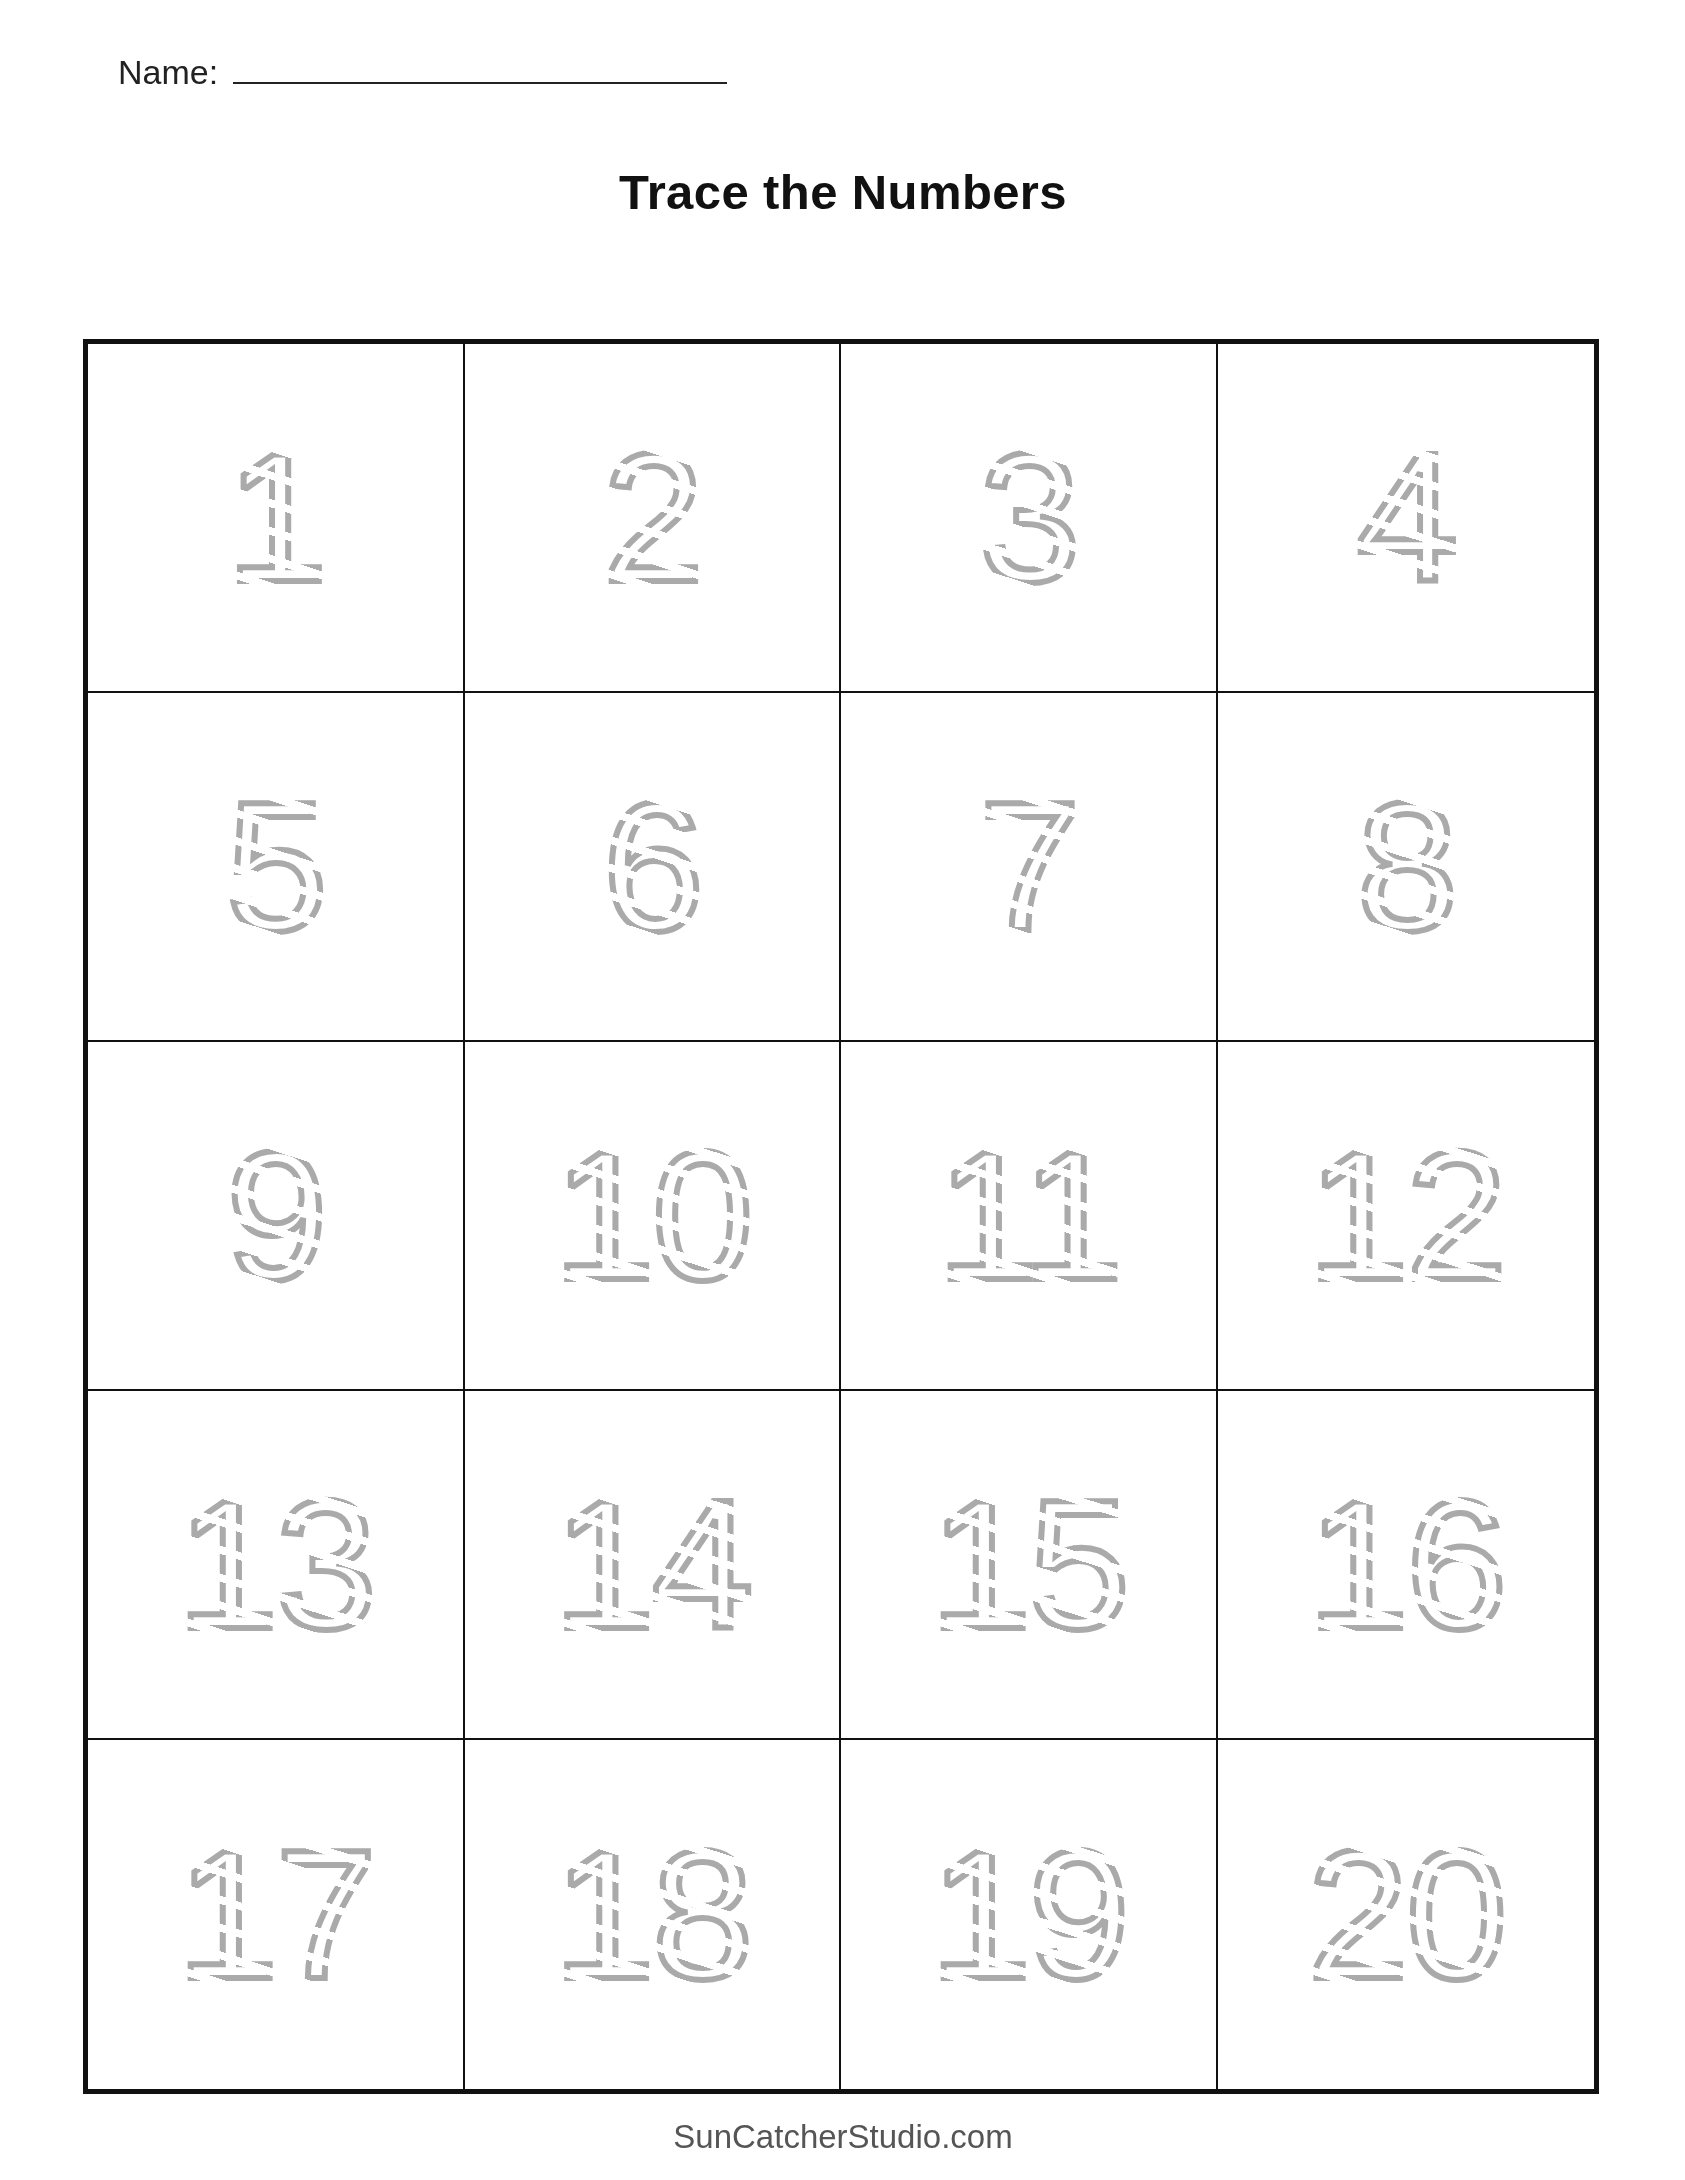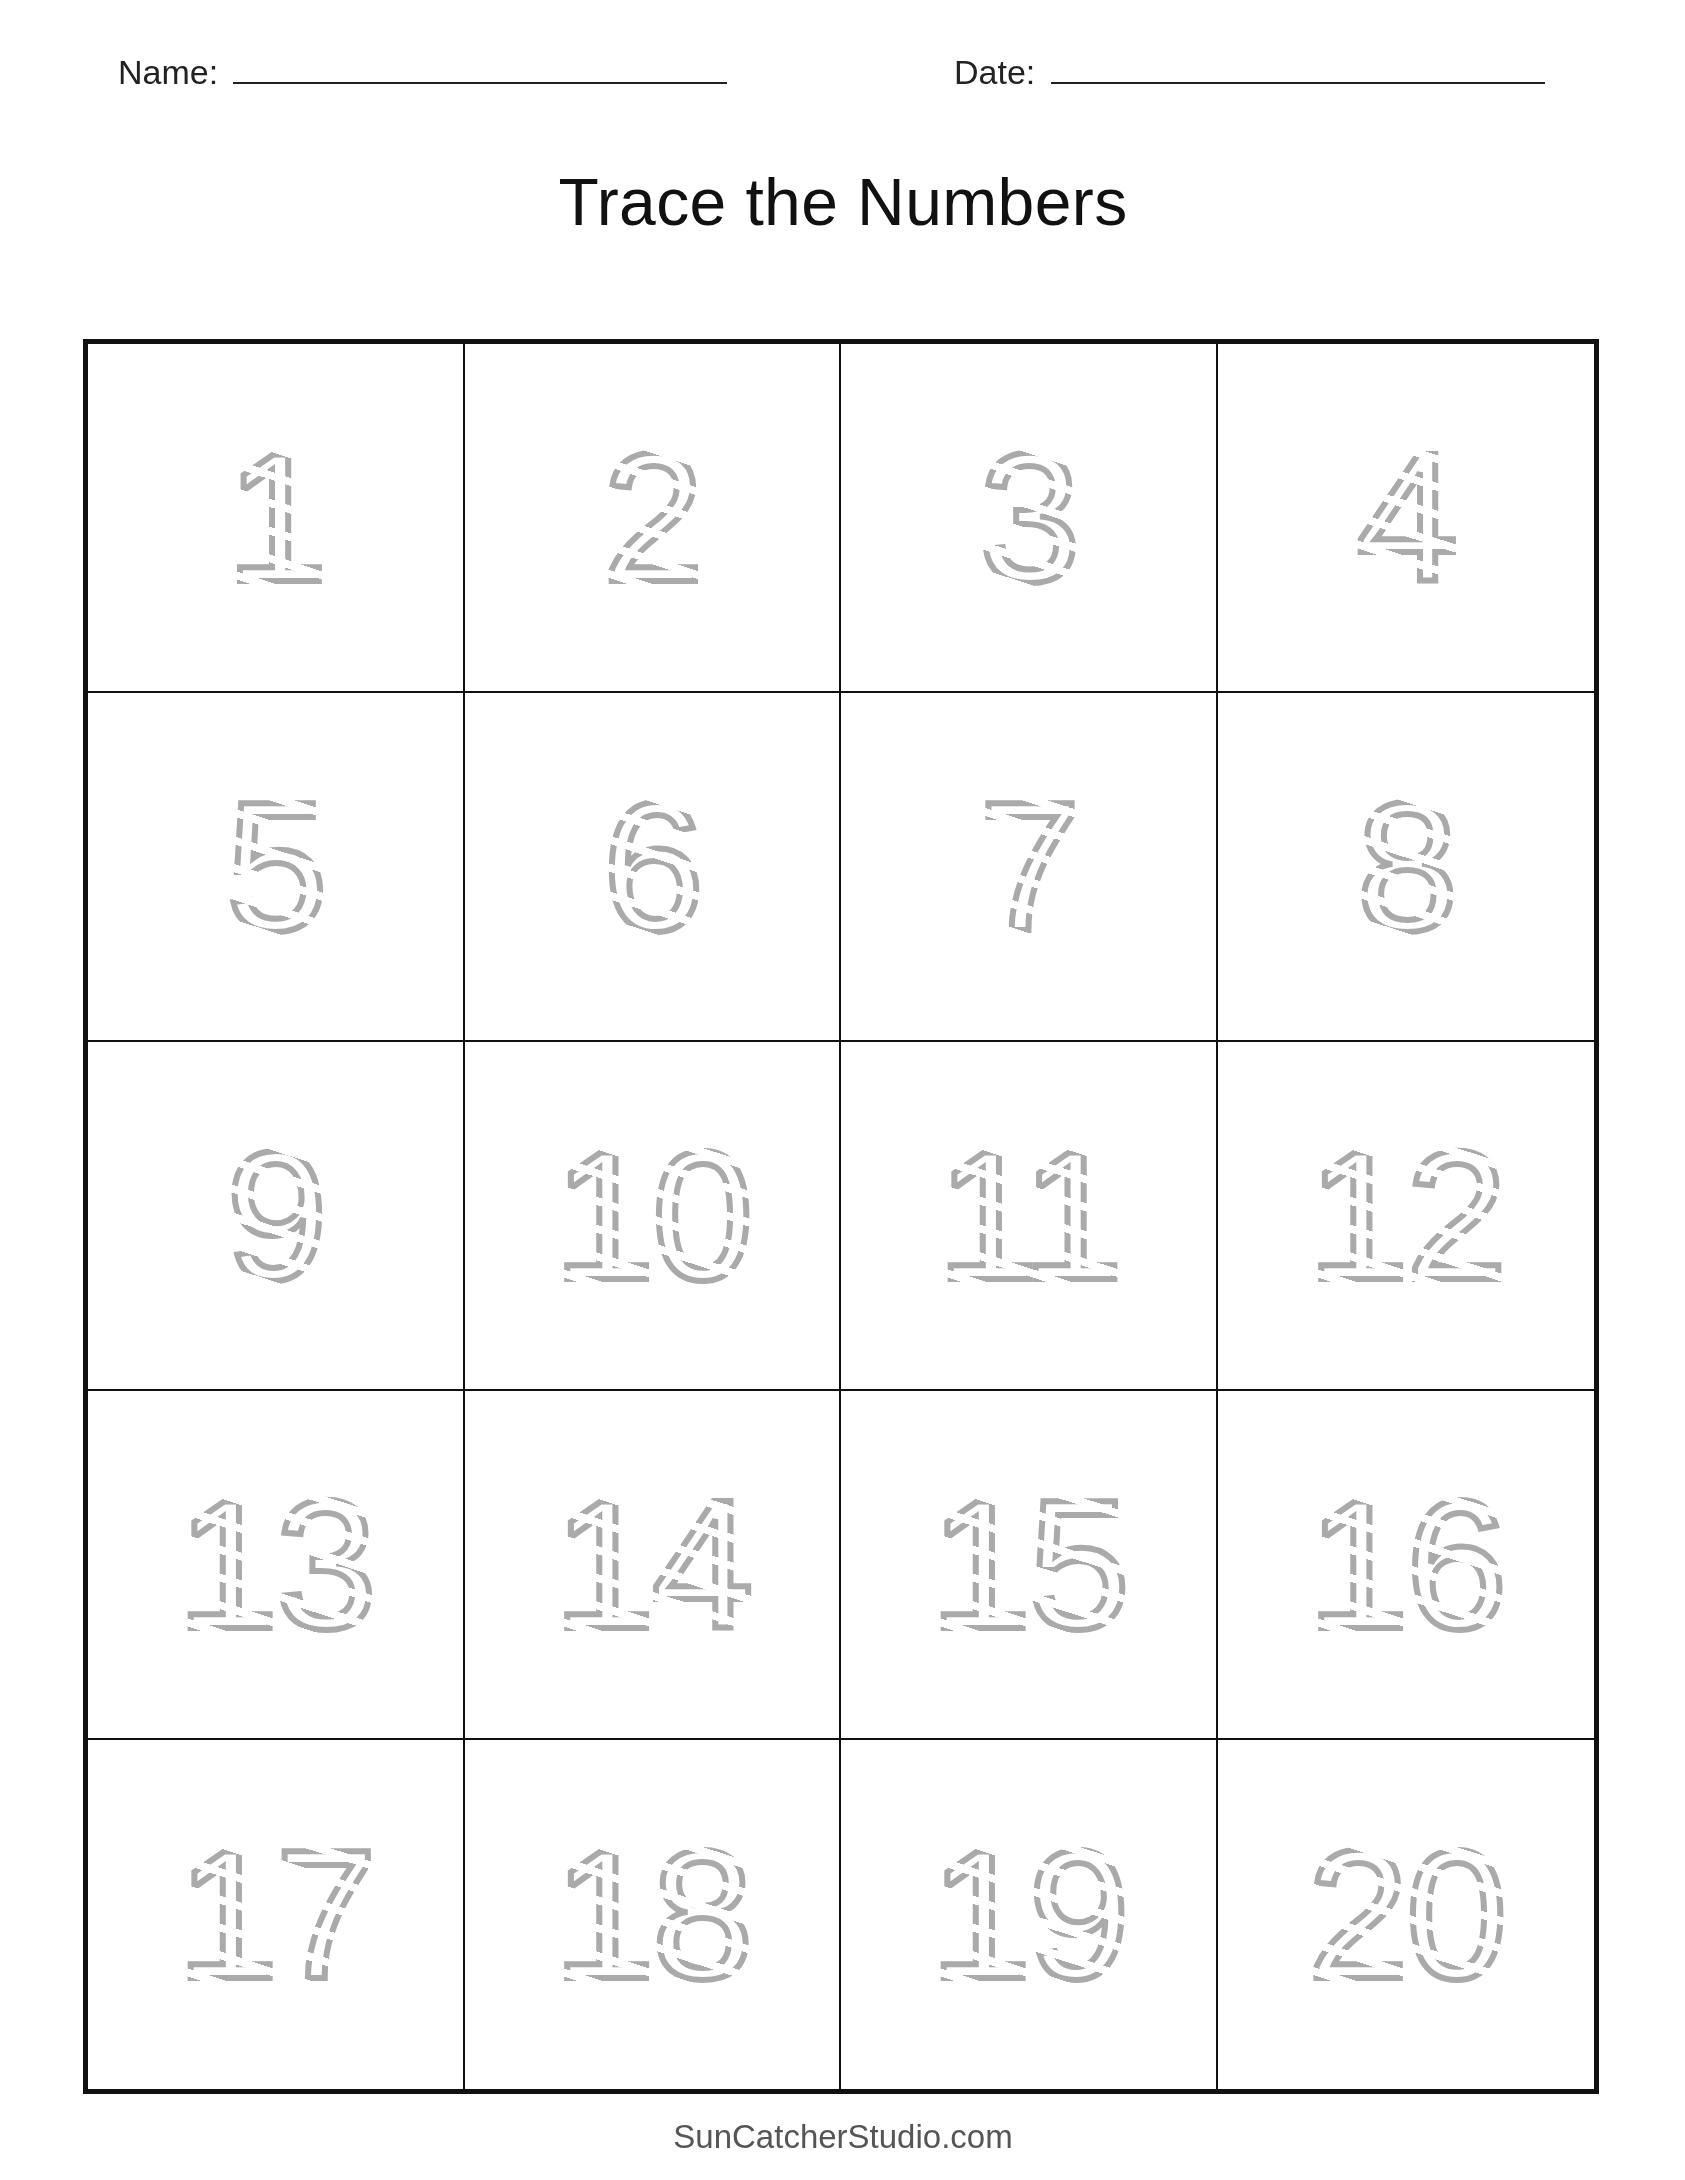--- a/index.html
+++ b/index.html
@@ -55,22 +55,22 @@
   .meta-field.name .meta-line { width: 494px; }
   .meta-field.date .meta-line { width: 494px; }
 
   
   .worksheet-title {
     position: absolute;
     top: 164px;
     left: 0;
     width: 1686px;
     text-align: center;
-    font-size: 66px;
-    font-weight: 400;
+    font-size: 49px;
+    font-weight: 700;
     letter-spacing: 0.4px;
     color: #111111;
   }
 
   
   .grid {
     position: absolute;
     top: 339px;
     left: 83px;
     width: 1516px;
@@ -138,24 +138,20 @@
 </head>
 <body>
 
 <div class="page">
 
   <div class="meta-row">
     <div class="meta-field name">
       <span class="meta-label">Name:</span>
       <span class="meta-line" title=""></span>
     </div>
-    <div class="meta-field date">
-      <span class="meta-label">Date:</span>
-      <span class="meta-line" title=""></span>
-    </div>
   </div>
 
   <div class="worksheet-title">Trace the Numbers</div>
 
   <div class="grid">
 
     <div class="cell">
       <span class="trace-wrap">
         <span class="trace-number">1</span>
         <span class="dash-overlay"></span>

